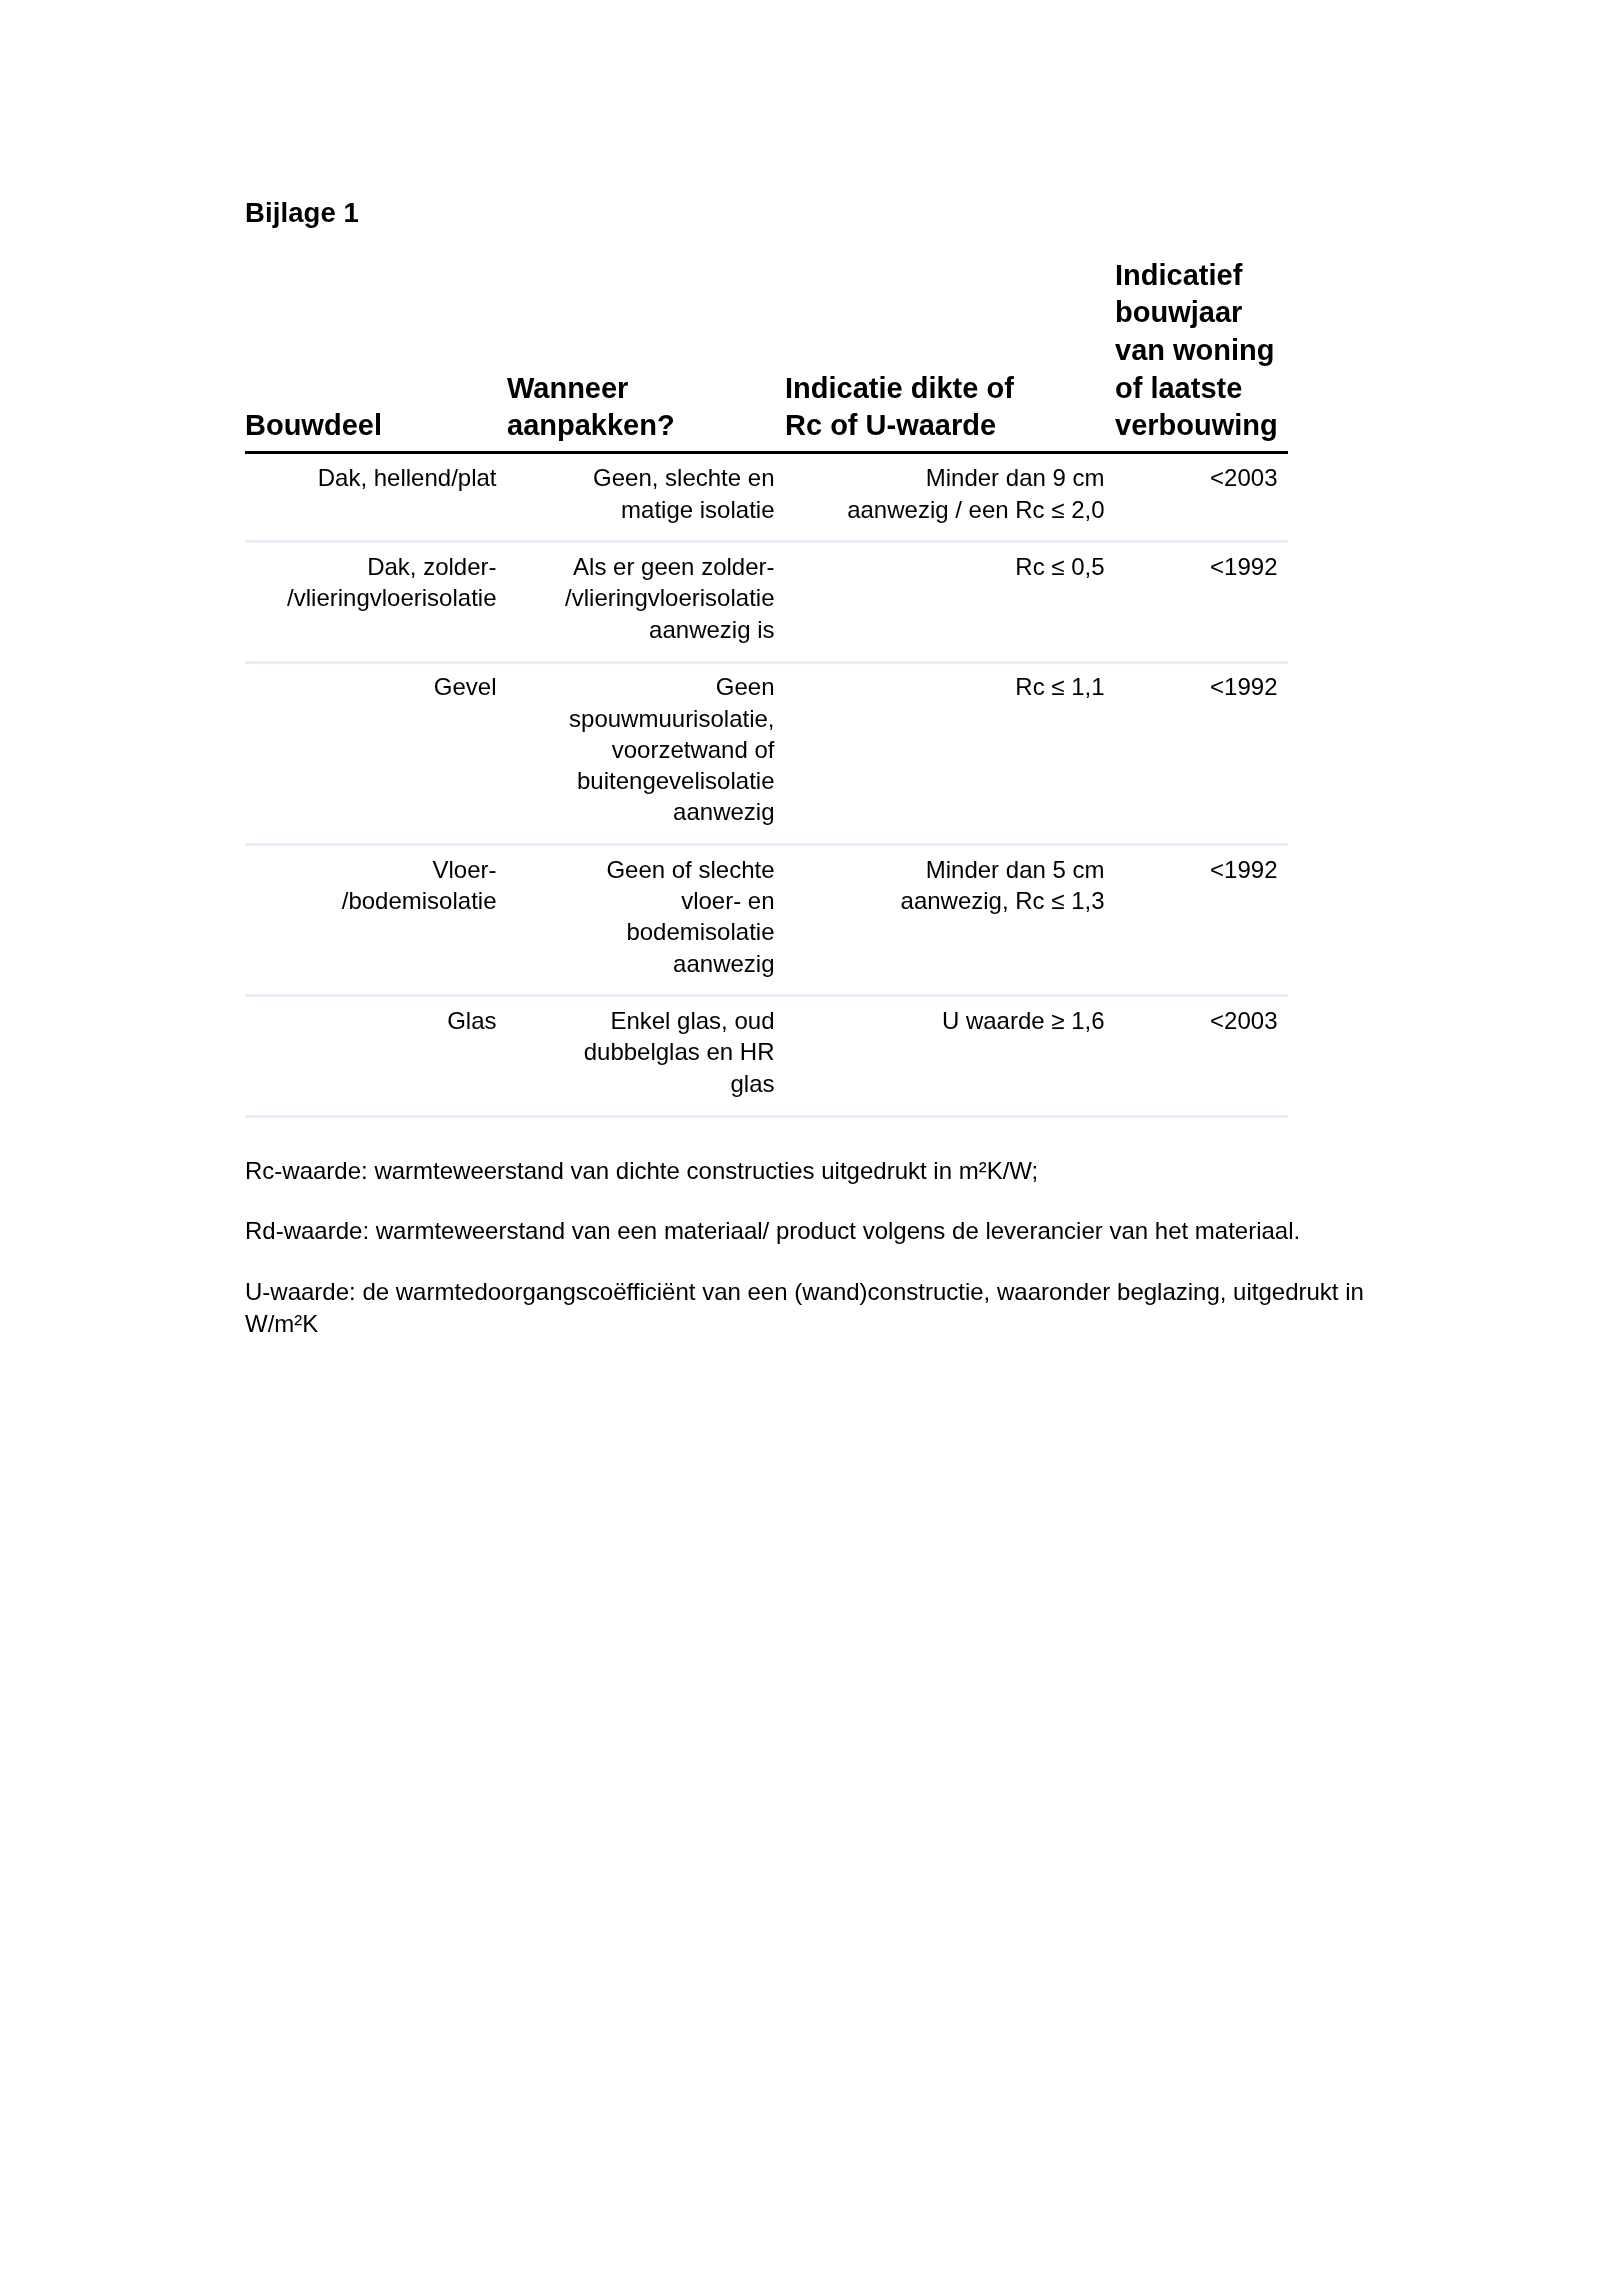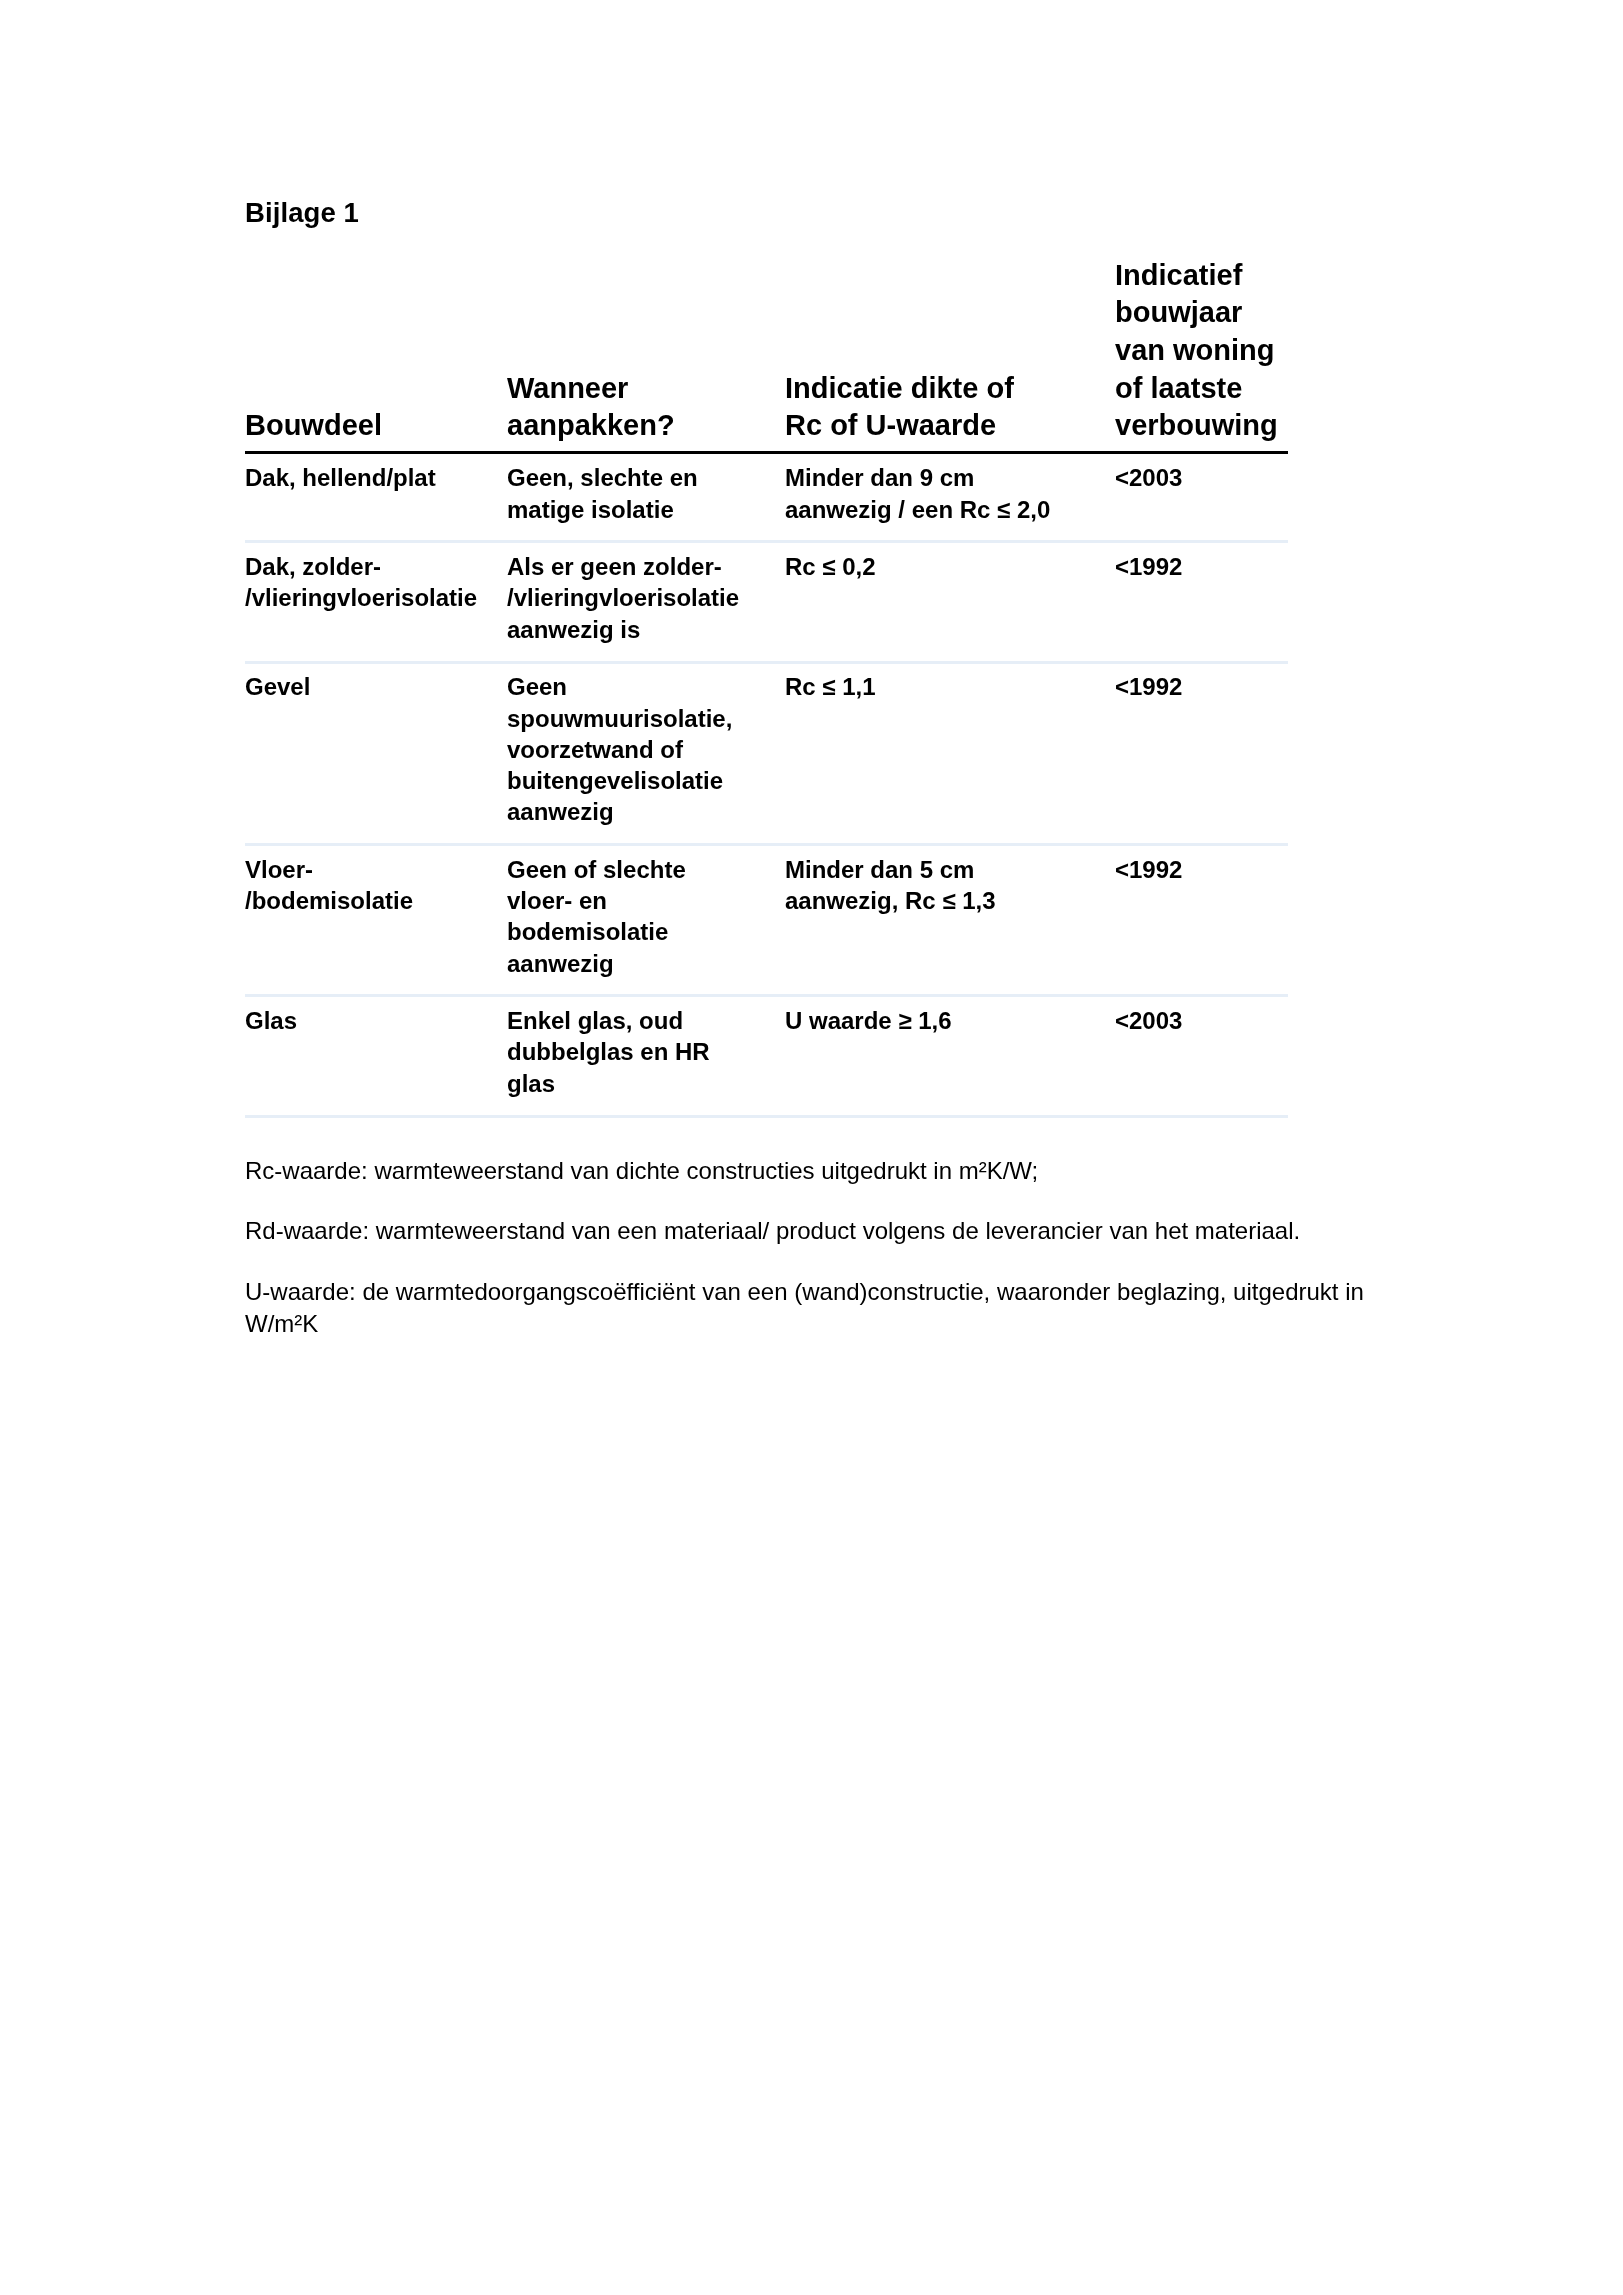--- a/index.html
+++ b/index.html
@@ -57,24 +57,24 @@
     vertical-align: bottom;
     font-size: 29px;
     font-weight: bold;
     line-height: 1.30;
     padding: 0 10.5px 6.5px 0;
     border-bottom: 3.9px solid #000000;
   }
   .tbl th .hdr-line { display: block; }
 
   .tbl td {
-    text-align: left;
+    text-align: right;
     vertical-align: top;
     font-size: 24px;
-    font-weight: bold;
+    font-weight: normal;
     line-height: 1.30;
     padding: 7.9px 10.5px 15.7px 0;
     border-bottom: 3.9px solid #e6eef7;
   }
   .tbl td .cell-line { display: block; }
   .tbl tr:last-child td { border-bottom: 3.9px solid #e6eef7; }
 
   
   .glossary {
     margin-top: 37px;
@@ -154,21 +154,21 @@
           <td>
             <span class="cell-line">Dak, zolder-</span>
             <span class="cell-line">/vlieringvloerisolatie</span>
           </td>
           <td>
             <span class="cell-line">Als er geen zolder-</span>
             <span class="cell-line">/vlieringvloerisolatie</span>
             <span class="cell-line">aanwezig is</span>
           </td>
           <td>
-            <span class="cell-line">Rc ≤ 0,2</span>
+            <span class="cell-line">Rc ≤ 0,5</span>
           </td>
           <td>
             <span class="cell-line">&lt;1992</span>
           </td>
         </tr>
 
         <tr>
           <td>
             <span class="cell-line">Gevel</span>
           </td>

